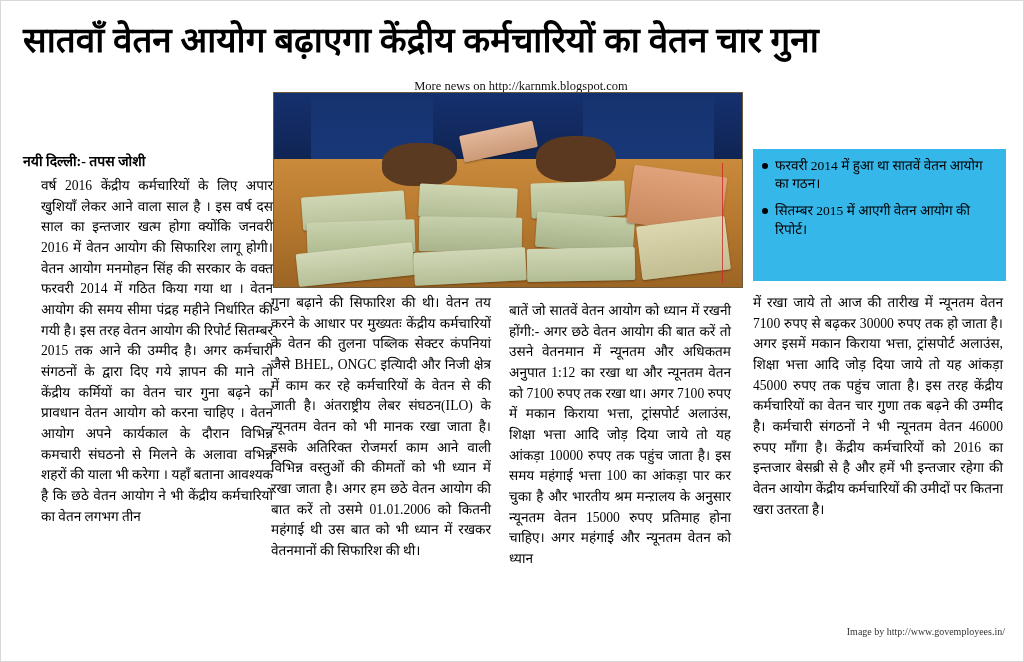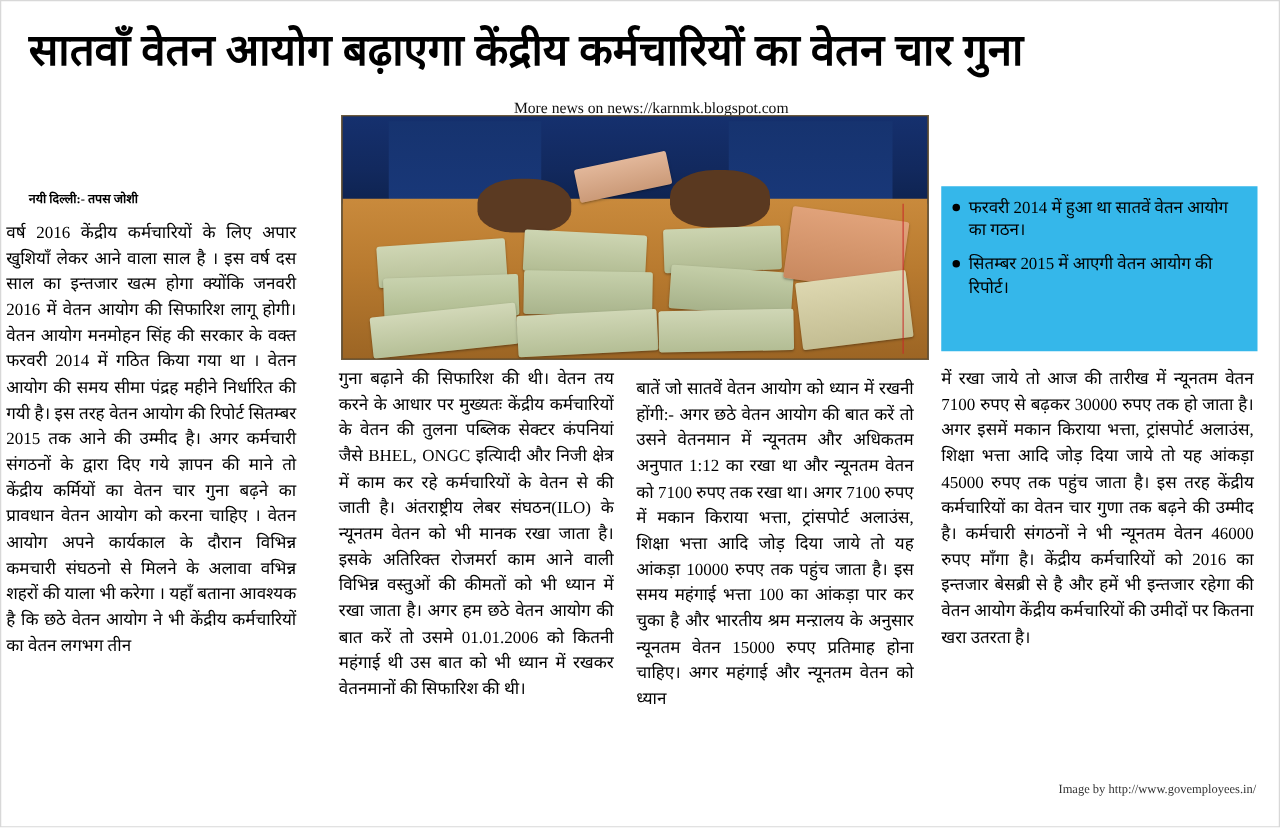--- a/index.html
+++ b/index.html
@@ -161,57 +161,57 @@
     background: #000;
     border-radius: 50%;
   }
   
   .byline {
     position: absolute;
     left: 22px;
     top: 150px;
     width: 240px;
     font-family: "Liberation Serif", serif;
-    font-size: 10px;
+    font-size: 14px;
     font-weight: bold;
     color: #000;
   }
   
   .col {
     position: absolute;
     font-family: "Liberation Serif", serif;
     font-size: 13.6px;
     line-height: 1.52;
     color: #000000;
     text-align: justify;
     text-justify: inter-word;
   }
   .col p { margin: 0; }
-  .col-1 { left: 4px;  top: 175px; width: 232px; }
+  .col-1 { left: 40px;  top: 175px; width: 232px; }
   .col-2 { left: 270px; top: 292px; width: 220px; }
   .col-3 { left: 508px; top: 300px; width: 222px; }
   .col-4 { left: 752px; top: 292px; width: 250px; }
   
   .credit {
     position: absolute;
     right: 18px;
     bottom: 24px;
     font-family: "Liberation Serif", serif;
     font-size: 10px;
     color: #333333;
   }
 </style>
 </head>
 <body>
 
 <div class="page">
 
   <div class="headline">सातवाँ वेतन आयोग बढ़ाएगा केंद्रीय कर्मचारियों का वेतन चार गुना</div>
 
-  <div class="source-line">More news on news://karnmk.blogspot.com</div>
+  <div class="source-line">More news on http://karnmk.blogspot.com</div>
 
   <div class="photo">
     <div class="wall"></div>
     <div class="arm-left"></div>
     <div class="arm-right"></div>
     <div class="table"></div>
     <div class="hand-left"></div>
     <div class="hand-right"></div>
     <div class="note n12"></div>
     <div class="note n1"></div>

